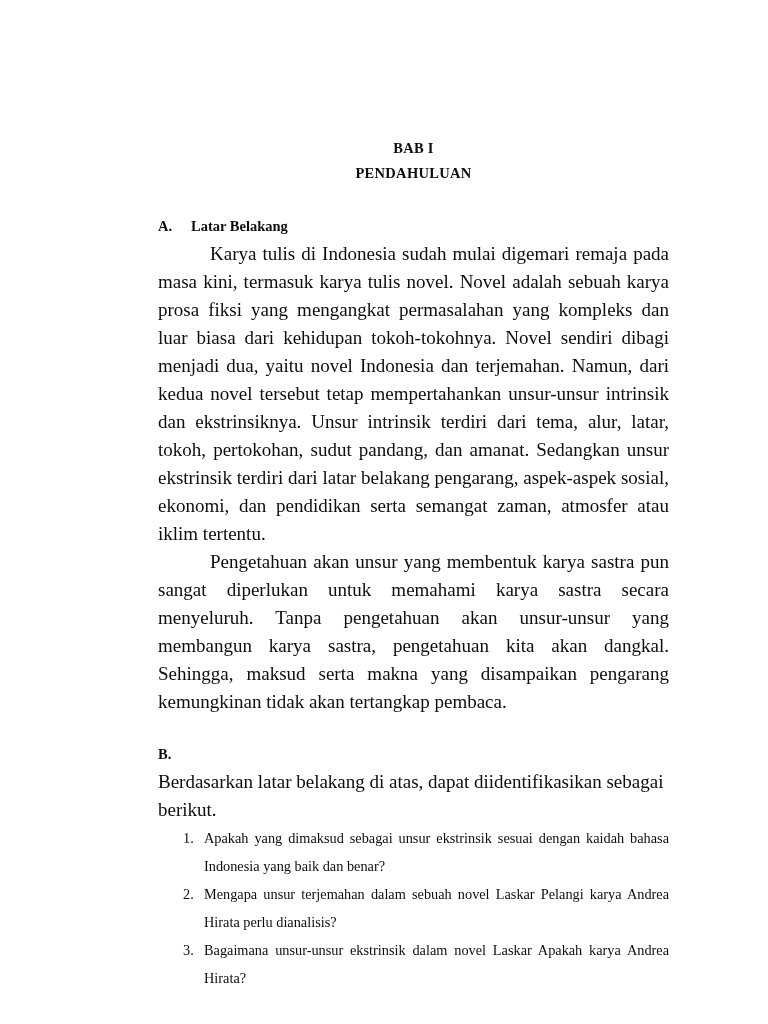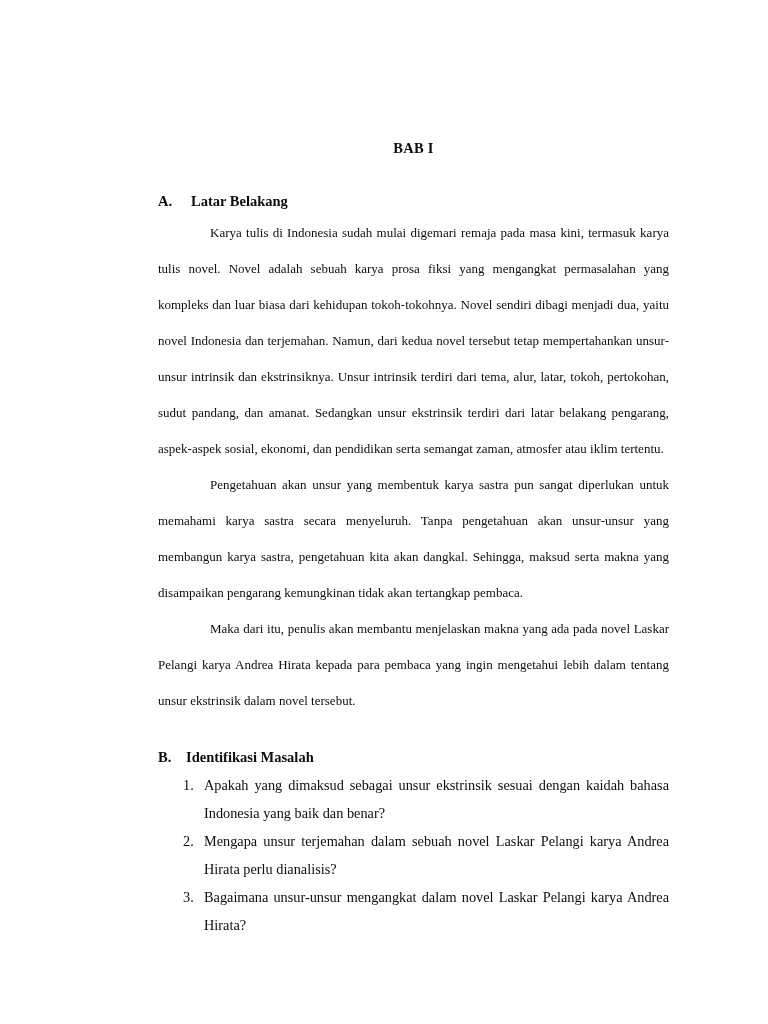--- a/index.html
+++ b/index.html
@@ -56,22 +56,22 @@
   .section-heading.wide .sec-letter { width: 33px; }
   .section-heading.narrow .sec-letter { width: 28px; }
   .section-heading .sec-title {
     flex: 0 1 auto;
     font-family: Liberation Serif, serif;
   }
 
   
   p.body {
     margin: 0;
-    font-size: 13px;
-    line-height: 36px;
+    font-size: 19px;
+    line-height: 28px;
     text-align: justify;
     text-justify: inter-word;
     text-indent: 52px;
     hyphens: none;
   }
   p.body.noindent {
     text-indent: 0;
     text-align: left;
   }
 
@@ -105,51 +105,51 @@
   .gap-before-b { height: 24px; }
 </style>
 </head>
 <body style="background: rgb(255, 255, 255); color: rgb(13, 13, 13);">
 
 <div class="page" style="background: rgb(255, 255, 255);">
   <div class="content">
 
     <div class="chapter-heading">BAB I</div>
 
+    <div class="chapter-heading sub">PENDAHULUAN</div>
 
     <div class="gap-after-headings"></div>
 
     <div class="section-heading wide">
       <span class="sec-letter">A.</span>
       <span class="sec-title">Latar Belakang</span>
     </div>
 
     <p class="body">Karya tulis di Indonesia sudah mulai digemari remaja pada masa kini, termasuk karya tulis novel. Novel adalah sebuah karya prosa fiksi yang mengangkat permasalahan yang kompleks dan luar biasa dari kehidupan tokoh-tokohnya. Novel sendiri dibagi menjadi dua, yaitu novel Indonesia dan terjemahan. Namun, dari kedua novel tersebut tetap mempertahankan unsur-unsur intrinsik dan ekstrinsiknya. Unsur intrinsik terdiri dari tema, alur, latar, tokoh, pertokohan, sudut pandang, dan amanat. Sedangkan unsur ekstrinsik terdiri dari latar belakang pengarang, aspek-aspek sosial, ekonomi, dan pendidikan serta semangat zaman, atmosfer atau iklim tertentu.</p>
 
     <p class="body">Pengetahuan akan unsur yang membentuk karya sastra pun sangat diperlukan untuk memahami karya sastra secara menyeluruh. Tanpa pengetahuan akan unsur-unsur yang membangun karya sastra, pengetahuan kita akan dangkal. Sehingga, maksud serta makna yang disampaikan pengarang kemungkinan tidak akan tertangkap pembaca.</p>
 
-    <p class="body">Maka dari itu, penulis akan membantu menjelaskan makna yang ada  pada novel Laskar Pelangi karya Andrea Hirata kepada para pembaca yang ingin mengetahui lebih dalam tentang unsur ekstrinsik dalam novel tersebut.</p>
 
     <div class="gap-before-b"></div>
 
     <div class="section-heading narrow">
       <span class="sec-letter">B.</span>
-      <span class="sec-title">Identifikasi Masalah</span>
     </div>
 
+    <p class="body noindent">Berdasarkan latar belakang di atas, dapat diidentifikasikan sebagai berikut.</p>
 
     <ol class="qlist">
       <li>
         <span class="num">1.</span>
         <span class="qtext">Apakah yang dimaksud sebagai unsur ekstrinsik sesuai dengan kaidah bahasa Indonesia yang baik dan benar?</span>
       </li>
       <li>
         <span class="num">2.</span>
         <span class="qtext">Mengapa unsur terjemahan dalam sebuah novel Laskar Pelangi karya Andrea Hirata perlu dianalisis?</span>
       </li>
       <li>
         <span class="num">3.</span>
-        <span class="qtext">Bagaimana unsur-unsur mengangkat dalam novel Laskar Pelangi karya Andrea Hirata?</span>
+        <span class="qtext">Bagaimana unsur-unsur ekstrinsik dalam novel Laskar Apakah karya Andrea Hirata?</span>
       </li>
     </ol>
 
   </div>
 </div>
 
 </body></html>

